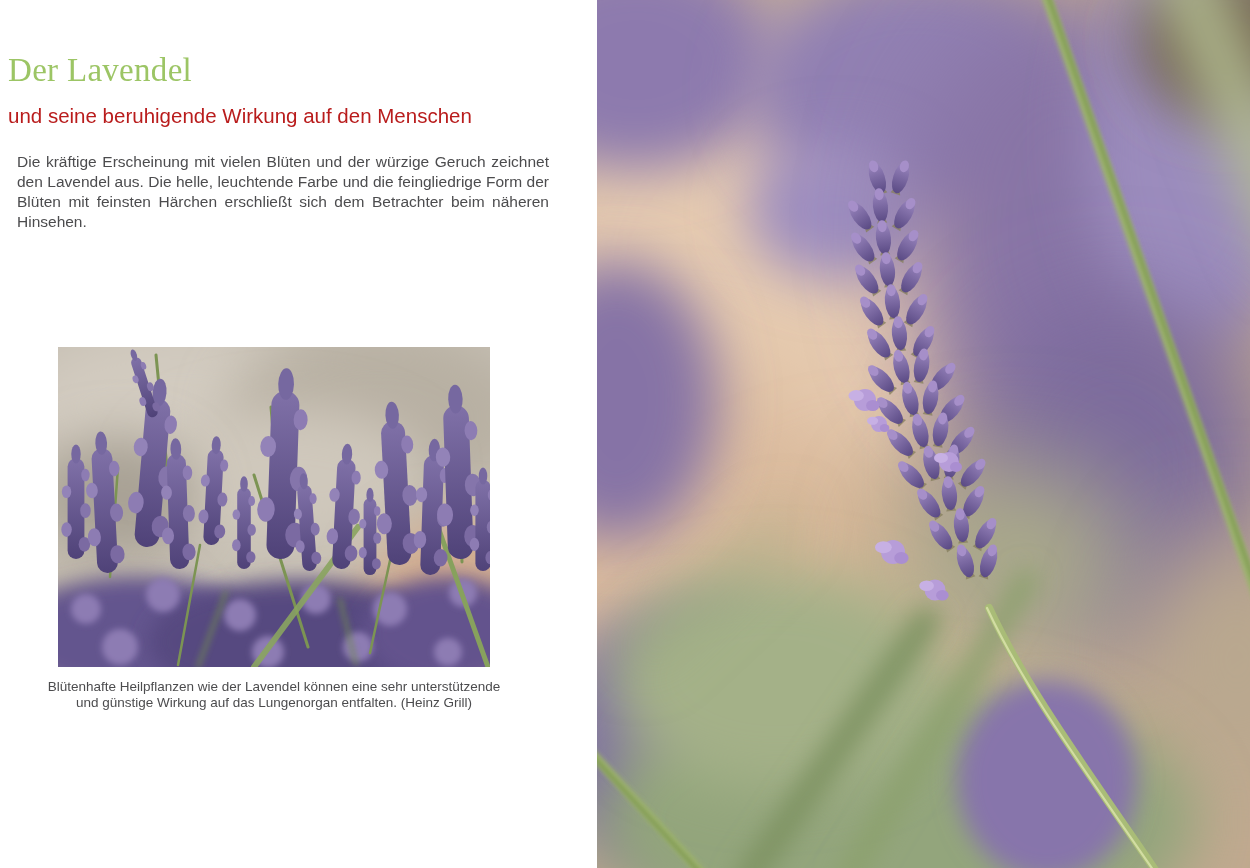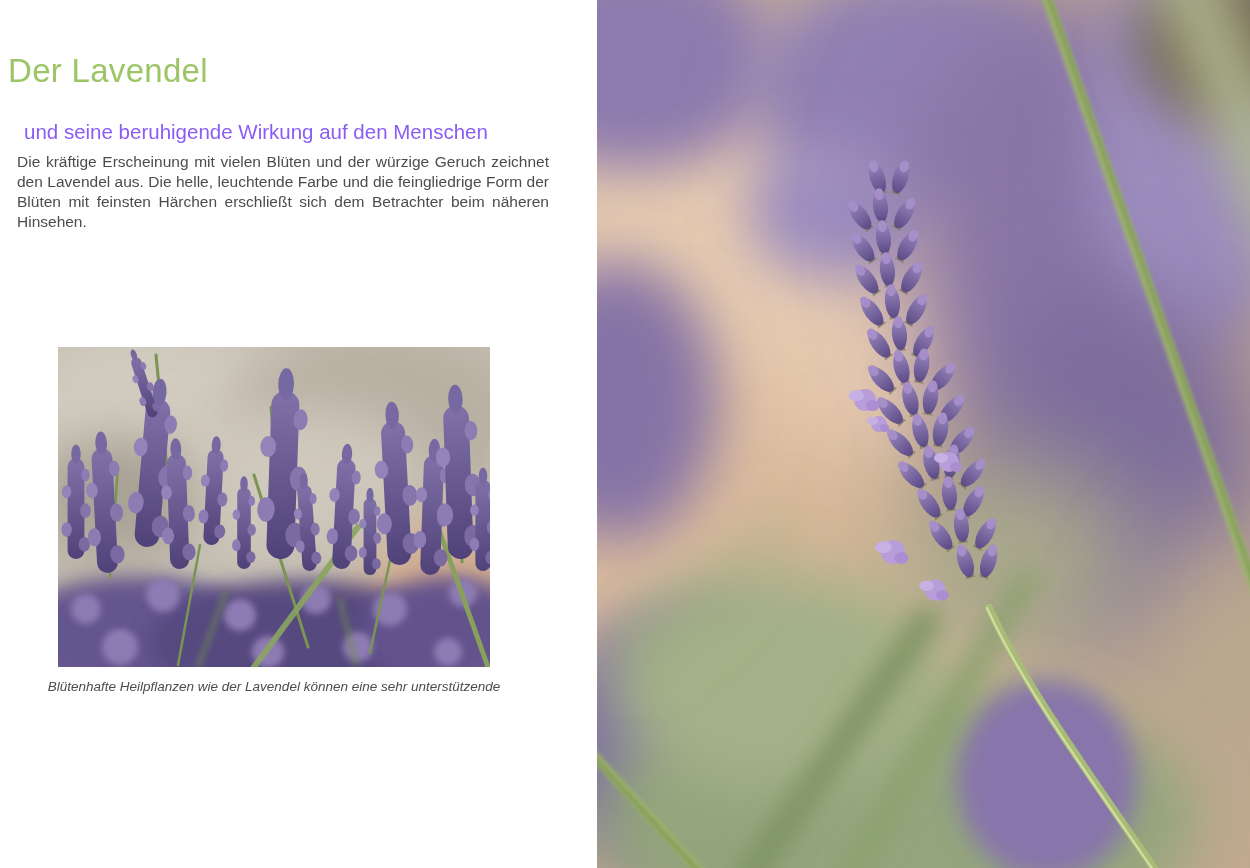--- a/index.html
+++ b/index.html
@@ -4,41 +4,41 @@
 <style>
   html,body{margin:0;padding:0;background:#ffffff;}
   .canvas{
     position:relative;width:1250px;height:868px;background:#ffffff;
     font-family:"Liberation Sans",sans-serif;overflow:hidden;
   }
   
   .left-page{position:absolute;left:0;top:0;width:597px;height:868px;background:#ffffff;}
   .page-title{
     position:absolute;left:8px;top:52px;margin:0;
-    font-size:33px;font-weight:400;letter-spacing:.3px;color:#9cc565;
+    font-size:33px;font-weight:400;letter-spacing:.3px;color:#9cc565;font-family:Liberation Serif, serif;
   }
   .page-subtitle{
-    position:absolute;left:8px;top:104px;margin:16px;
-    font-size:20.5px;font-weight:400;color:#8b5cf6;
+    position:absolute;left:8px;top:104px;margin:0;
+    font-size:20.5px;font-weight:400;color:#b91c1c;
   }
   .body-par{
     position:absolute;left:8px;width:532px;margin:9px;
     font-size:15.5px;line-height:20px;color:#4c4c4e;
     text-align:justify;text-justify:inter-word;
   }
   .par-1{top:143px;}
   .par-2{top:224px;}
   .inset-figure{
     position:absolute;left:58px;top:347px;width:432px;height:320px;margin:0;
     overflow:hidden;
   }
   .inset-figure svg{display:block;width:100%;height:100%;}
   .photo-caption{
     position:absolute;left:24px;top:679px;width:500px;margin:0;
-    font-size:13.5px;line-height:15.5px;font-style:italic;color:#4c4c4e;
+    font-size:13.5px;line-height:15.5px;color:#4c4c4e;
     text-align:center;
   }
   
   .right-photo{
     position:absolute;left:597px;top:0;width:653px;height:868px;overflow:hidden;
   }
   .right-photo svg{display:block;width:100%;height:100%;}
 </style>
 </head>
 <body>
@@ -133,20 +133,21 @@
             <use href="#ispk" transform="translate(372,228) rotate(2) scale(1.25)"></use>
             <use href="#ispk" transform="translate(403,212) rotate(-2) scale(1.6)"></use>
             <use href="#ispk" transform="translate(425,224) rotate(0) scale(0.95)"></use>
             <use href="#ispk" transform="translate(96,70) rotate(-18) scale(0.65)"></use>
           </g>
       </svg>
     </figure>
 
     <figcaption class="photo-caption">
       <div>Blütenhafte Heilpflanzen wie der Lavendel können eine sehr unterstützende</div>
+      <div>und günstige Wirkung auf das Lungenorgan entfalten. (Heinz Grill)</div>
     </figcaption>
   </div>
 
   <div class="right-photo">
     <svg viewBox="0 0 653 868" preserveAspectRatio="none" aria-hidden="true">
       <defs>
         <filter id="f60" x="-60%" y="-60%" width="220%" height="220%">
             <feGaussianBlur stdDeviation="50"></feGaussianBlur>
           </filter>
         <filter id="f30" x="-60%" y="-60%" width="220%" height="220%">

